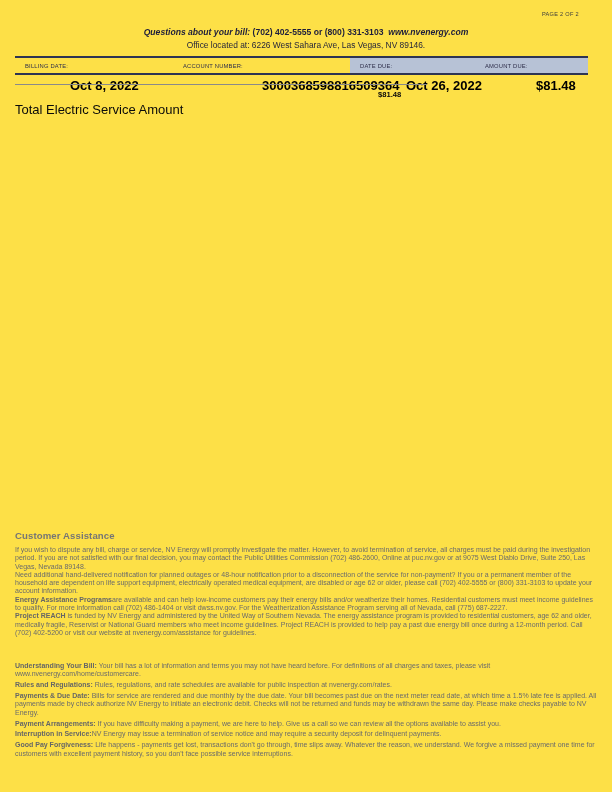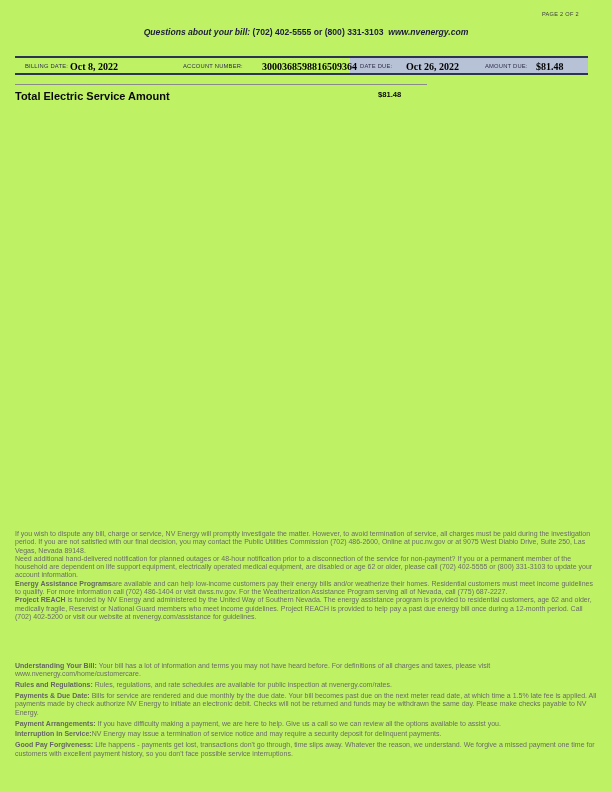--- a/index.html
+++ b/index.html
@@ -1,19 +1,19 @@
 <!DOCTYPE html>
 <html><head>
 <meta charset="utf-8">
 <style>
   html,body{margin:0;padding:0;background:#ffffff;}
   #page{
     position:relative;
     width:612px;height:792px;
-    background:#bef264;
+    background:#fde047;
     font-family:"Liberation Sans", sans-serif;
     overflow:hidden;
   }
   
   .page-indicator{
     position:absolute;top:11px;right:33px;
     font-size:5.6px;color:#3c3c3c;letter-spacing:0.3px;
   }
   
   .contact-line1{
@@ -33,35 +33,35 @@
   }
   .billing-bar .blue-zone{
     position:absolute;left:335px;top:0;right:0;bottom:0;
     background:#b7c2d6;
   }
   .billing-bar .lbl{
     position:absolute;top:5px;
     font-size:5.8px;color:#2e2e4a;letter-spacing:0.2px;white-space:nowrap;
   }
   .billing-bar .val{
-    position:absolute;top:3px;
-    font-size:10px;font-weight:bold;color:#000;white-space:nowrap;font-family:Liberation Serif, serif;
+    position:absolute;top:20px;
+    font-size:13px;font-weight:bold;color:#000;white-space:nowrap;
   }
   .pos-bd-l{left:10px;}  .pos-bd-v{left:55px;}
   .pos-an-l{left:168px;} .pos-an-v{left:247px;}
   .pos-dd-l{left:345px;} .pos-dd-v{left:391px;text-align:center;}
   .pos-ad-l{left:470px;} .pos-ad-v{left:521px;}
   
   .summary-rule{
     position:absolute;left:15px;top:84px;width:412px;height:0;
     border-top:1.7px solid #8a8a8a;
   }
   .total-label{
-    position:absolute;left:15px;top:90px;
-    font-size:11px;font-weight:bold;color:#0a0a0a;
+    position:absolute;left:15px;top:102px;
+    font-size:13px;font-weight:normal;color:#0a0a0a;
   }
   .total-value{
     position:absolute;left:378px;top:90px;
     font-size:7.6px;font-weight:bold;color:#0a0a0a;
   }
   
   .text-section{position:absolute;left:15px;width:582px;}
   .sec-customer{top:530px;}
   .sec-additional{top:662px;}
   .text-section h2{
@@ -78,38 +78,40 @@
 </style>
 </head>
 <body>
 
 <div id="page">
 
   <div class="page-indicator">PAGE 2 OF 2</div>
 
   <div class="contact-line1"><span class="bi">Questions about your bill:</span><span> </span><span class="ph">(702) 402-5555 or (800) 331-3103</span><span>&nbsp; </span><span class="bi">www.nvenergy.com</span></div>
 
+  <div class="contact-line2">Office located at: 6226 West Sahara Ave, Las Vegas, NV 89146.</div>
 
   <div class="billing-bar">
     <div class="blue-zone"></div>
     <span class="lbl pos-bd-l">BILLING DATE:</span>
     <span class="val pos-bd-v">Oct 8, 2022</span>
     <span class="lbl pos-an-l">ACCOUNT NUMBER:</span>
     <span class="val pos-an-v">3000368598816509364</span>
     <span class="lbl pos-dd-l">DATE DUE:</span>
     <span class="val pos-dd-v">Oct 26, 2022</span>
     <span class="lbl pos-ad-l">AMOUNT DUE:</span>
     <span class="val pos-ad-v">$81.48</span>
   </div>
 
   <div class="summary-rule"></div>
   <div class="total-label">Total Electric Service Amount</div>
   <div class="total-value">$81.48</div>
 
   <div class="text-section sec-customer">
+    <h2>Customer Assistance</h2>
     <div>
         <p>If you wish to dispute any bill, charge or service, NV Energy will promptly investigate the matter. However, to avoid termination of service, all charges must be paid during the investigation period. If you are not satisfied with our final decision, you may contact the Public Utilities Commission (702) 486-2600, Online at puc.nv.gov or at 9075 West Diablo Drive, Suite 250, Las Vegas, Nevada 89148.</p>
         <p>Need additional hand-delivered notification for planned outages or 48-hour notification prior to a disconnection of the service for non-payment? If you or a permanent member of the household are dependent on life support equipment, electrically operated medical equipment, are disabled or age 62 or older, please call (702) 402-5555 or (800) 331-3103 to update your account information.</p>
         <p><b>Energy Assistance Programs</b>are available and can help low-income customers pay their energy bills and/or weatherize their homes. Residential customers must meet income guidelines to qualify. For more information call (702) 486-1404 or visit dwss.nv.gov. For the Weatherization Assistance Program serving all of Nevada, call (775) 687-2227.</p>
         <p><b>Project REACH</b> is funded by NV Energy and administered by the United Way of Southern Nevada. The energy assistance program is provided to residential customers, age 62 and older, medically fragile, Reservist or National Guard members who meet income guidelines. Project REACH is provided to help pay a past due energy bill once during a 12-month period. Call (702) 402-5200 or visit our website at nvenergy.com/assistance for guidelines.</p>
       </div>
   </div>
 
   <div class="text-section sec-additional">
     <div>

